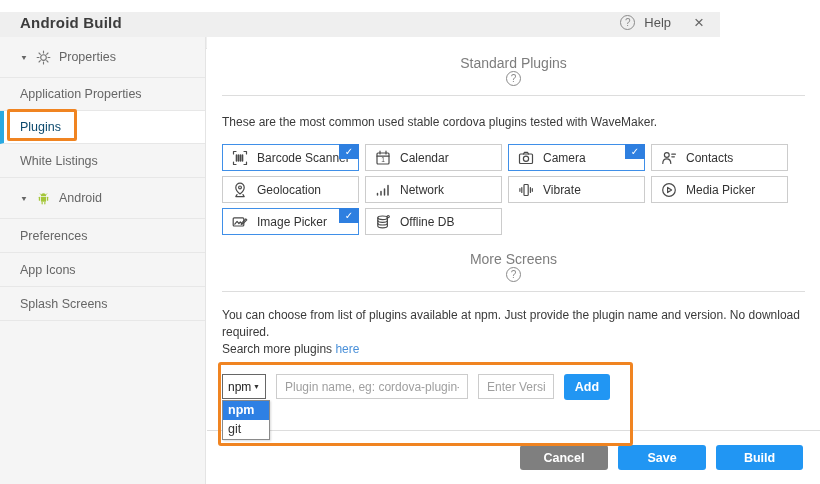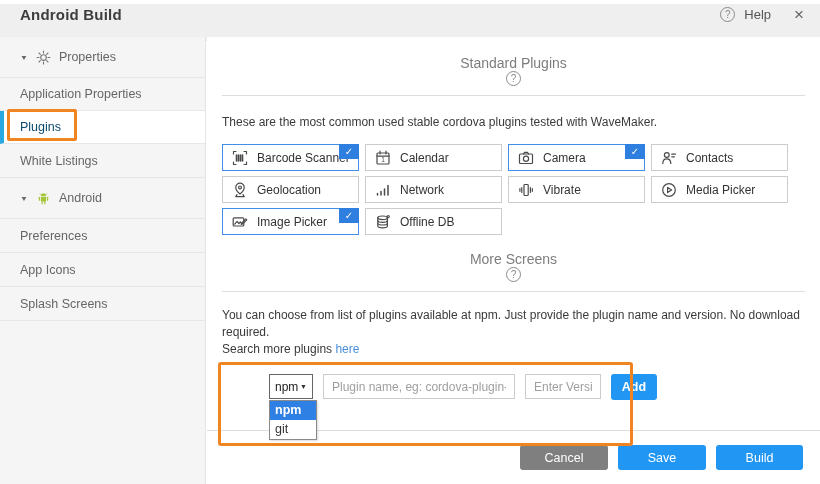--- a/index.html
+++ b/index.html
@@ -4,21 +4,21 @@
 <style>
   * { margin:0; padding:0; box-sizing:border-box; }
   html,body { width:820px; height:484px; }
   body {
     font-family:"Liberation Sans","DejaVu Sans",sans-serif;
     background:#fff; color:#333; overflow:hidden; position:relative;
     font-size:12px;
   }
   
   .header {
-    position:absolute; top:4px; left:0; width:820px; height:37px;
+    position:absolute; top:12px; left:0; width:720px; height:37px;
     background:#efefef; border-bottom:1px solid #e2e2e2;
     display:flex; align-items:center; justify-content:space-between;
     padding:0 16px 16px 20px;
   }
   .header-title { font-size:15px; font-weight:700; color:#3c3c3c; letter-spacing:.2px; }
   .header-right { display:flex; align-items:center; gap:9px; color:#6b6b6b; }
   .qmark {
     width:15px; height:15px; border:1px solid #8a8a8a; border-radius:50%;
     color:#8a8a8a; font-size:10px; line-height:13px; text-align:center; flex:0 0 auto;
   }
@@ -71,21 +71,21 @@
   .tile.checked { border-color:#3f8fe8; }
   .check-corner {
     display:none; position:absolute; top:-1px; right:-1px; width:20px; height:15px;
     background:#2e7fe0; color:#fff; font-size:10px; line-height:15px;
     text-align:center; font-weight:700;
   }
   .tile.checked .check-corner { display:block; }
 
   
   .form-wrap { position:relative; margin-top:16px; height:112px; }
-  .form-row { display:flex; gap:10px; align-items:flex-start; position:relative; z-index:3;padding-left:47px; }
+  .form-row { display:flex; gap:10px; align-items:flex-start; position:relative; z-index:3; }
   .src-select-wrap { position:relative; }
   .src-select {
     width:44px; height:25px; border:1px solid #666; background:#fff;
     display:flex; align-items:center; justify-content:space-between;
     padding:0 5px; font-size:12px; color:#222; cursor:pointer;
   }
   .src-arrow { font-size:7px; color:#333; }
   .src-dropdown {
     position:absolute; top:26px; left:0; width:48px; background:#fff;
     border:1px solid #8a8a8a; z-index:5; box-shadow:1px 1px 2px rgba(0,0,0,.15);
@@ -110,21 +110,21 @@
   }
 
   
   .footer {
     position:absolute; left:0; right:0; bottom:0; height:54px;
     border-top:1px solid #ddd; display:flex; align-items:center;
     justify-content:flex-end; gap:10px; padding-right:17px; background:#fff;
   }
   .btn {
     height:25px; border:none; border-radius:3px; color:#fff; font-size:12.5px;
-    font-weight:400; cursor:pointer; font-family:"Liberation Sans","DejaVu Sans",sans-serif;
+    font-weight:700; cursor:pointer; font-family:"Liberation Sans","DejaVu Sans",sans-serif;
   }
   .btn-cancel { width:88px; background:#7f7f7f; }
   .btn-save { width:88px; background:#2196f3; }
   .btn-build { width:87px; background:#2196f3; }
 
   .icon-stroke { stroke:#4a4a4a; fill:none; stroke-width:1.2; stroke-linecap:round; stroke-linejoin:round; }
 </style>
 </head>
 <body>
 

